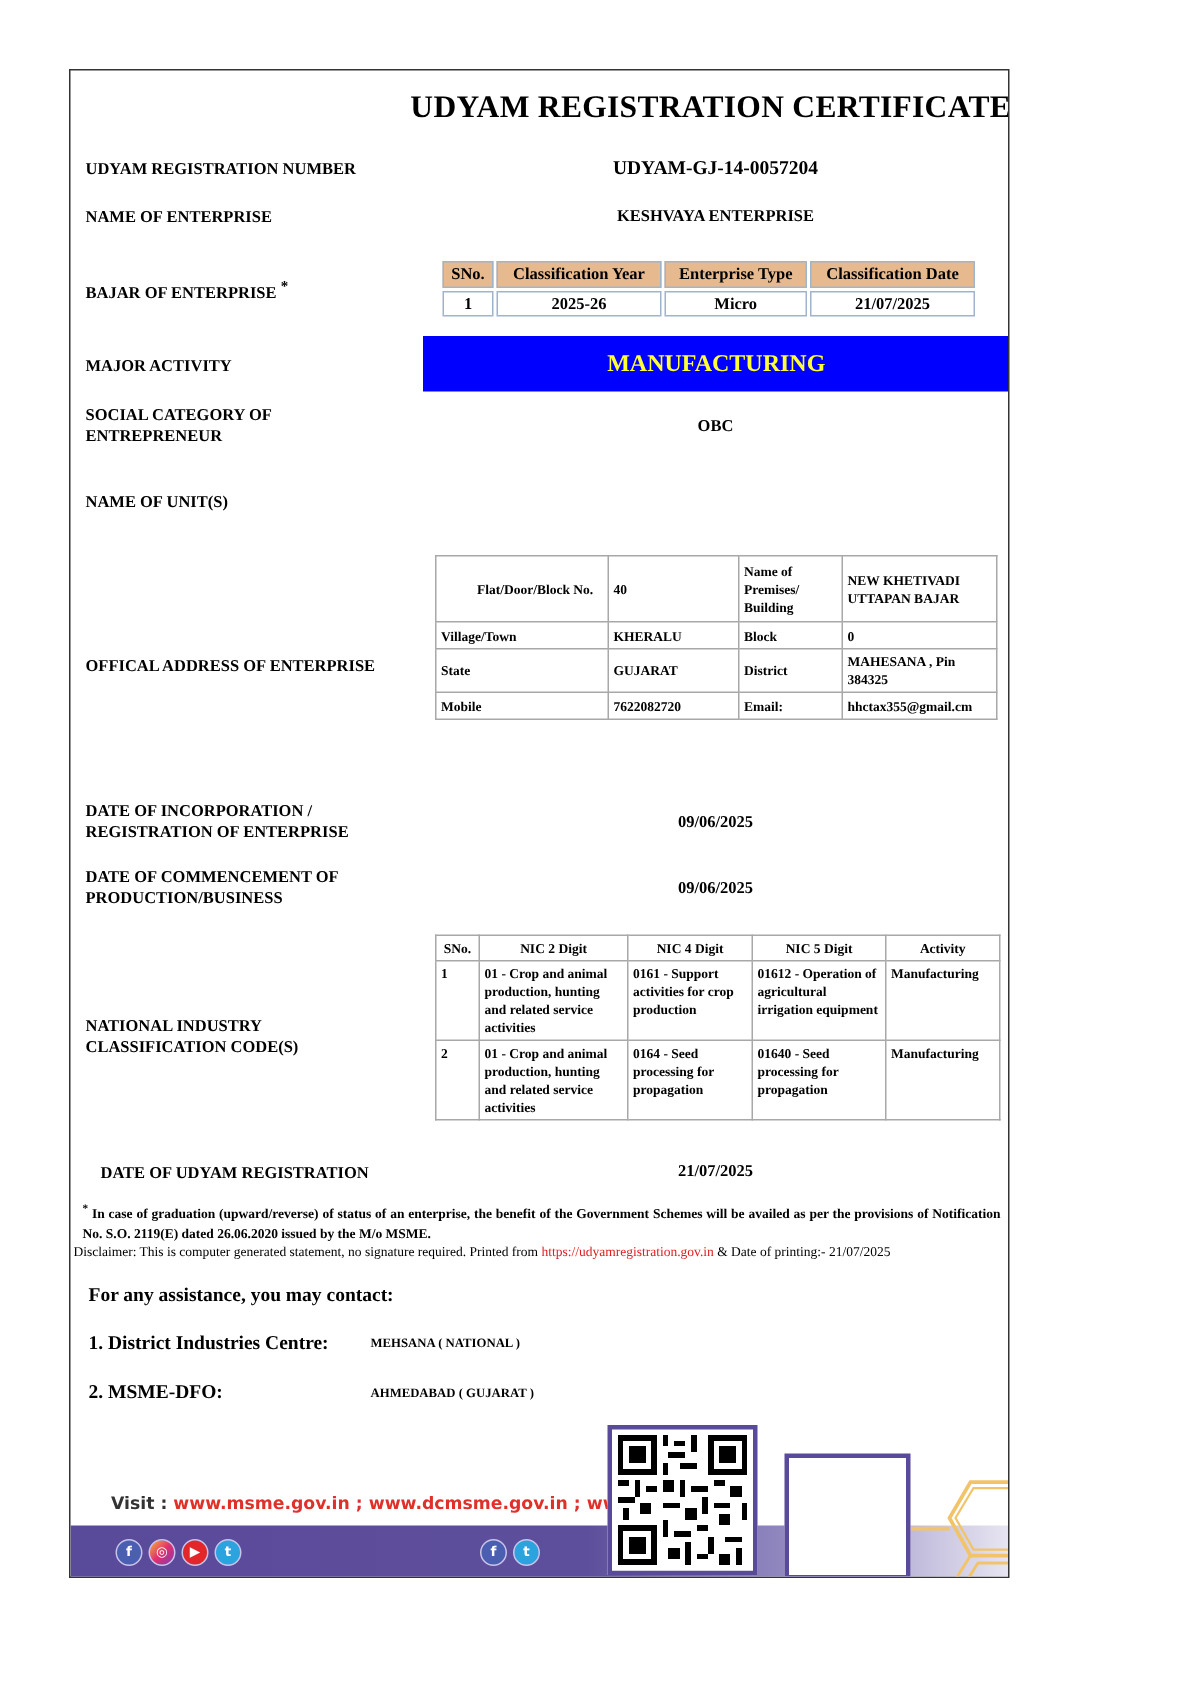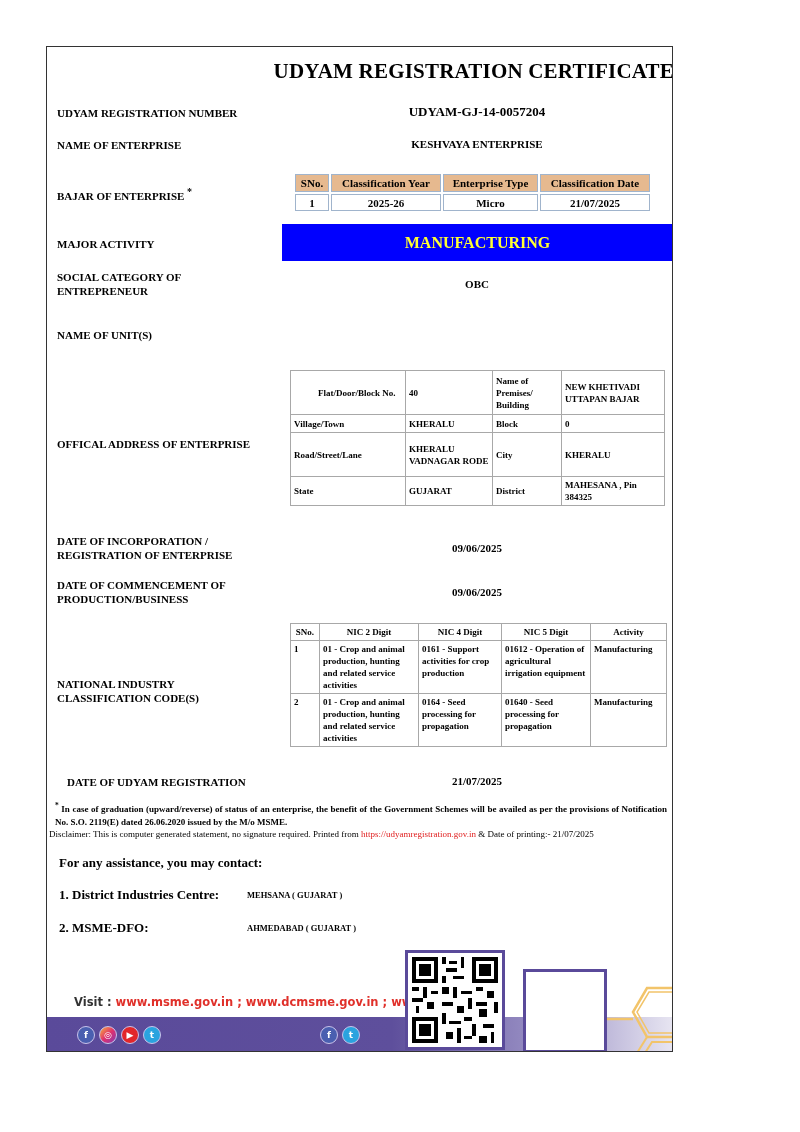--- a/index.html
+++ b/index.html
@@ -85,31 +85,31 @@
       <td style="width:80px;">40</td>
       <td style="width:62px;">Name of Premises/ Building</td>
       <td>NEW KHETIVADI UTTAPAN BAJAR</td>
     </tr>
     <tr style="height:18px;">
       <td>Village/Town</td>
       <td>KHERALU</td>
       <td>Block</td>
       <td>0</td>
     </tr>
-    <tr style="height:44px;">
-      <td>Road/Street/Lane</td>
-      <td>KHERALU VADNAGAR RODE</td>
-      <td>City</td>
-      <td>KHERALU</td>
-    </tr>
     <tr style="height:18px;">
       <td>State</td>
       <td>GUJARAT</td>
       <td>District</td>
       <td>MAHESANA , Pin 384325</td>
+    </tr>
+    <tr style="height:18px;">
+      <td>Mobile</td>
+      <td>7622082720</td>
+      <td>Email:</td>
+      <td>hhctax355@gmail.cm</td>
     </tr>
   </tbody>
     </table>
 
   <div class="abs lbl" style="left:10px; top:487px; width:220px;">
     <div>DATE OF INCORPORATION /</div>
     <div>REGISTRATION OF ENTERPRISE</div>
   </div>
   <div class="abs val" style="left:300px; top:495px; width:260px;">09/06/2025</div>
 
@@ -156,21 +156,21 @@
     <sup>*</sup>
     <span>In case of graduation (upward/reverse) of status of an enterprise, the benefit of the Government Schemes will be availed as per the provisions of Notification No. S.O. 2119(E) dated    26.06.2020 issued by the M/o MSME.</span>
   </div>
 
   <div class="abs disclaimer">
     <span>Disclaimer: This is computer generated statement, no signature required. Printed from </span><a>https://udyamregistration.gov.in</a><span> &amp; Date of printing:- 21/07/2025</span>
   </div>
 
   <div class="abs contact-head">For any assistance, you may contact:</div>
   <div class="abs contact-l" style="left:12px; top:840px;">1. District Industries Centre:</div>
-  <div class="abs contact-v" style="left:200px; top:843px;">MEHSANA ( GUJARAT )</div>
+  <div class="abs contact-v" style="left:200px; top:843px;">MEHSANA ( NATIONAL )</div>
   <div class="abs contact-l" style="left:12px; top:873px;">2. MSME-DFO:</div>
   <div class="abs contact-v" style="left:200px; top:876px;">AHMEDABAD ( GUJARAT )</div>
 
   <div class="abs visit">
     <span>Visit : </span><span class="red">www.msme.gov.in ; www.dcmsme.gov.in ; www.</span><span style="display:inline-block; width:108px;"></span><span class="red">n</span>
   </div>
 
   <div class="abs band">
     <span class="soc" style="left:30px; background:#4a5fb0;">f</span>
     <span class="soc" style="left:52px; background:linear-gradient(135deg,#f7b23a,#e1306c,#833ab4);">◎</span>

